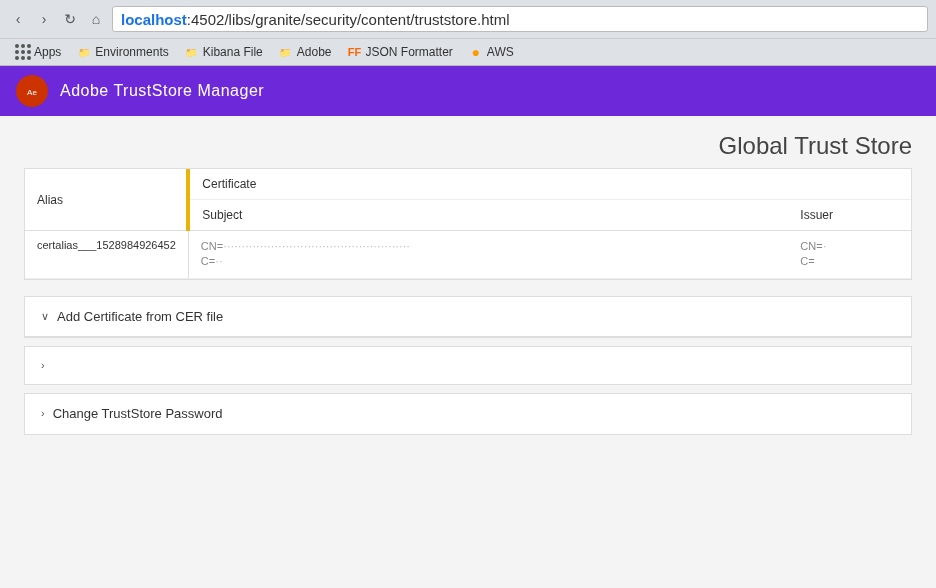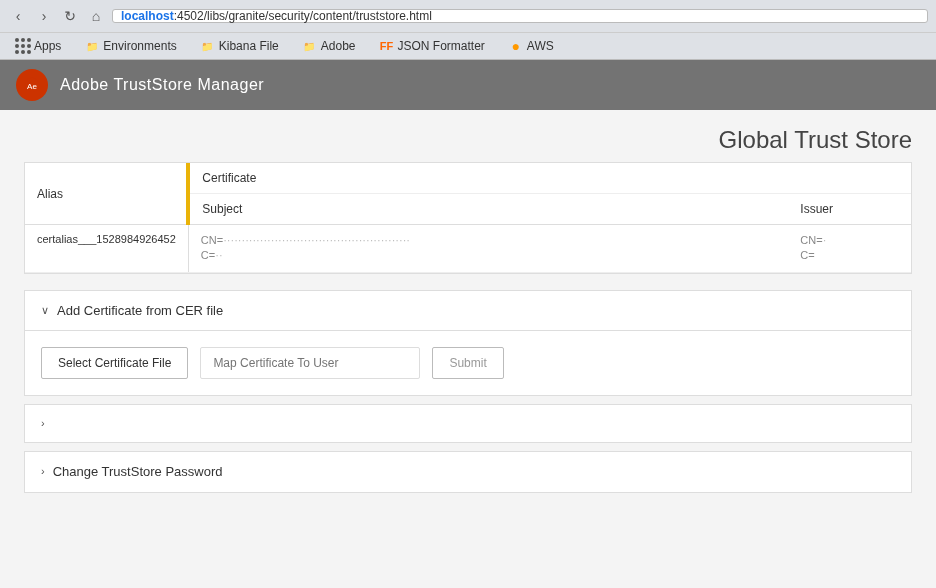--- a/index.html
+++ b/index.html
@@ -2,32 +2,32 @@
 <html><head>
   <meta charset="utf-8">
   <style>
     * { box-sizing: border-box; margin: 0; padding: 0; }
     body { font-family: Arial, sans-serif; font-size: 13px; background: #f0f0f0; width: 936px; min-height: 588px; }
 
     
     .browser-chrome { background: #dee1e6; border-bottom: 1px solid #bbb; }
     .browser-nav { display: flex; align-items: center; padding: 6px 8px; gap: 6px; background: #dee1e6; }
     .nav-btn { width: 20px; height: 20px; border: none; background: none; cursor: pointer; display: flex; align-items: center; justify-content: center; color: #555; font-size: 14px; }
-    .address-bar { flex: 1; height: 14px; border: 1px solid #bbb; border-radius: 3px; background: white; display: flex; align-items: center; padding: 0 8px; font-size: 12px; color: #333; }
+    .address-bar { flex: 1; height: 26px; border: 1px solid #bbb; border-radius: 3px; background: white; display: flex; align-items: center; padding: 0 8px; font-size: 15px; color: #333; }
     .address-bar .host { color: #1a73e8; font-weight: bold; }
     .address-bar .path { color: #333; }
 
-    .bookmarks-bar { display: flex; align-items: center; padding: 4px 8px; gap: 8px; background: #dee1e6; border-top: 1px solid #ccc; }
+    .bookmarks-bar { display: flex; align-items: center; padding: 4px 8px; gap: 0; background: #dee1e6; border-top: 1px solid #ccc; }
     .bookmark-item { display: flex; align-items: center; gap: 4px; padding: 2px 8px; border-radius: 3px; cursor: pointer; font-size: 12px; color: #333; }
     .bookmark-icon { width: 14px; height: 14px; display: flex; align-items: center; justify-content: center; font-size: 10px; }
     .apps-dots { display: grid; grid-template-columns: repeat(3,4px); gap: 2px; }
     .apps-dots span { width: 4px; height: 4px; background: #555; border-radius: 50%; display: block; }
 
     
-    .aem-header { background: #737373; height: 50px; display: flex; align-items: center; padding: 0 16px; gap: 12px; }
+    .aem-header { background: #6d28d9; height: 50px; display: flex; align-items: center; padding: 0 16px; gap: 12px; }
     .aem-logo { width: 32px; height: 32px; border-radius: 50%; background: #cc3300; display: flex; align-items: center; justify-content: center; }
     .aem-logo svg { width: 18px; height: 18px; }
     .aem-title { color: white; font-size: 16px; font-weight: 300; letter-spacing: 0.5px; }
 
     
     .page-content { background: #f4f4f4; min-height: 490px; }
     .page-header { display: flex; justify-content: flex-end; padding: 16px 24px 8px; }
     .page-title { font-size: 24px; color: #444; font-weight: 300; }
 
     .content-area { padding: 0 24px; }
@@ -149,27 +149,20 @@
           </tr>
         </tbody>
       </table>
     </div>
 
     <div class="accordion">
       <div class="accordion-header expanded">
         <span class="accordion-arrow">∨</span>
         <span>Add Certificate from CER file</span>
       </div>
-      <div class="accordion-content">
-        <div class="form-row">
-          <button class="btn-select">Select Certificate File</button>
-          <input class="input-map" type="text" placeholder="Map Certificate To User" style="">
-          <button class="btn-submit">Submit</button>
-        </div>
-      </div>
     </div>
 
     <div class="accordion">
       <div class="accordion-header">
         <span class="accordion-arrow">›</span>
       </div>
     </div>
 
     <div class="accordion">
       <div class="accordion-header">

